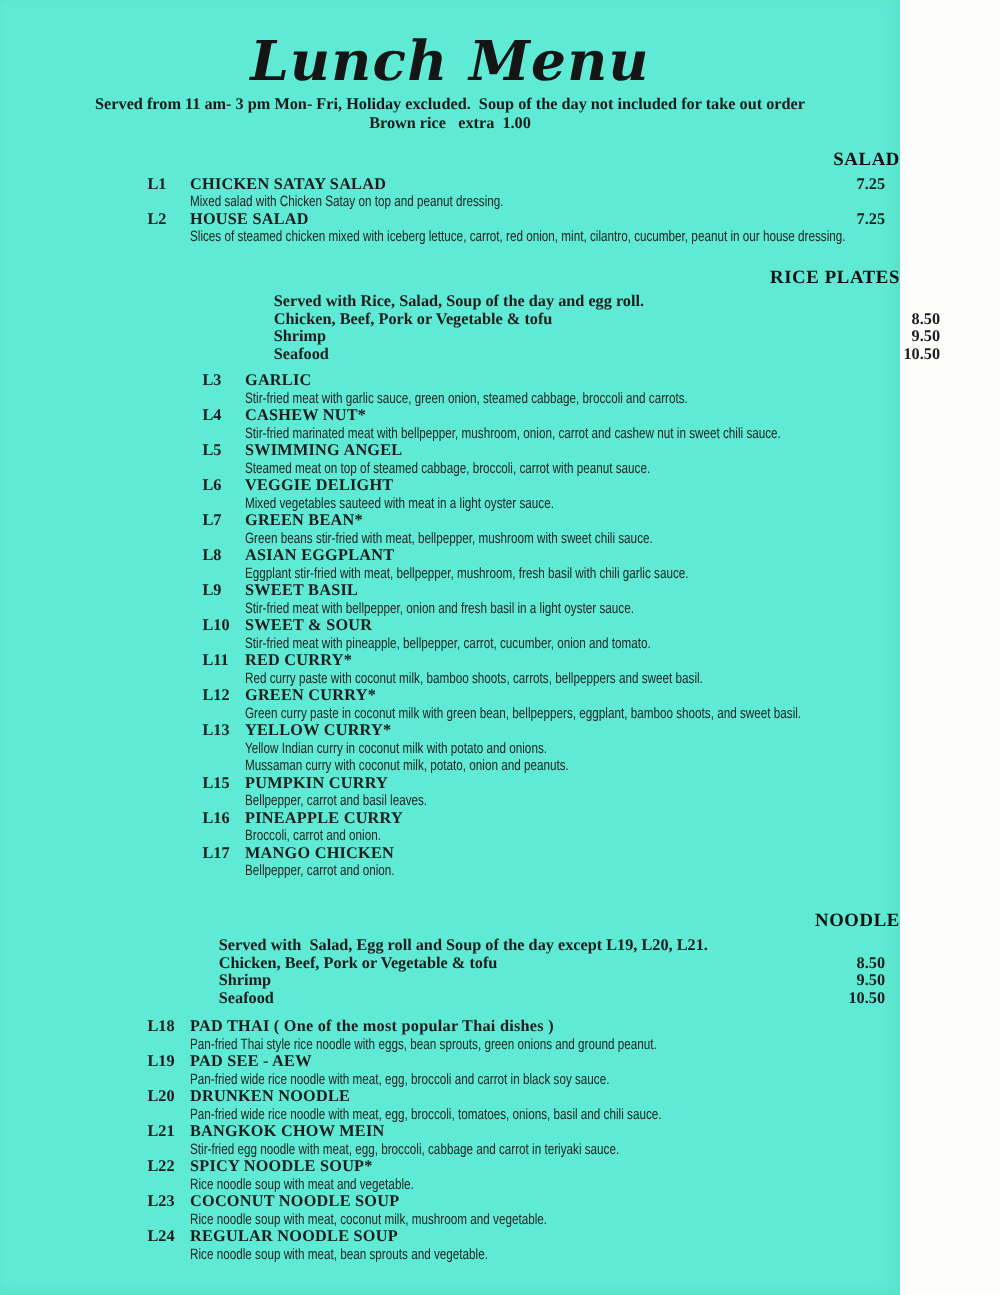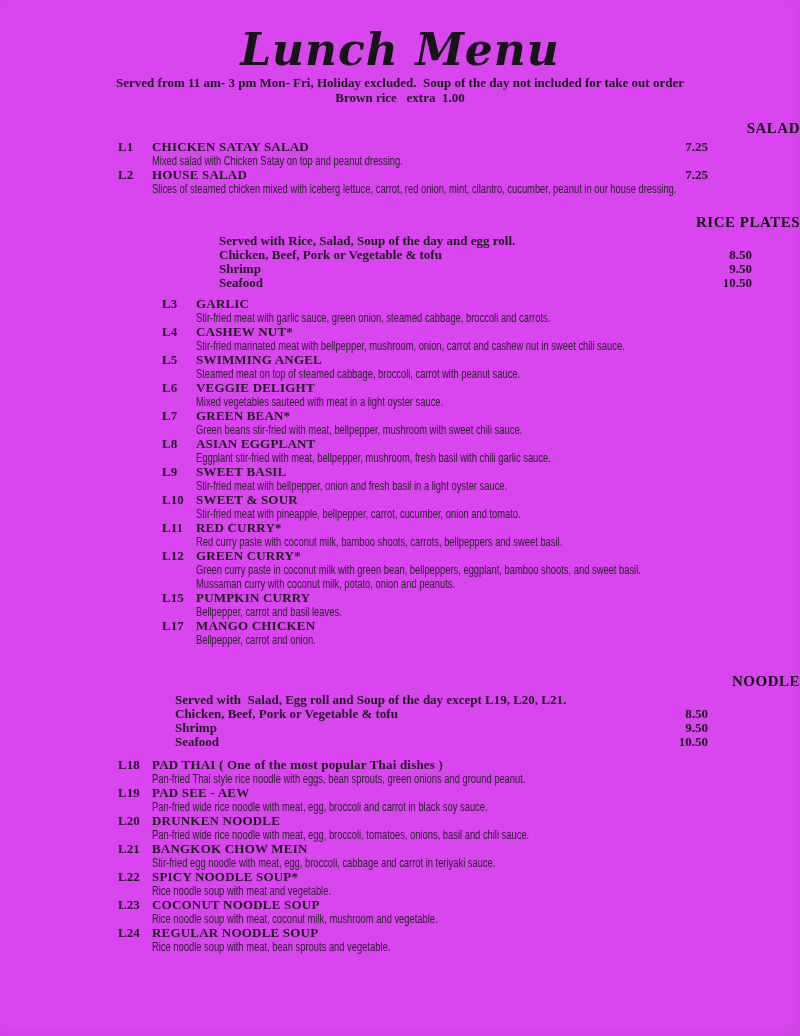--- a/index.html
+++ b/index.html
@@ -4,22 +4,22 @@
 <style>
   * { margin:0; padding:0; box-sizing:border-box; }
   html,body { width:800px; height:1036px; }
   body {
     background:#fdfdfc;
     color:#1c1c1c;
     font-family:"Liberation Serif", serif;
     overflow:hidden;
   }
   .page {
-    width:800px; height:1036px;
-    background:#d946ef;
+    width:720px; height:1036px;
+    background:#5eead4;
     box-shadow: inset -8px 0 14px rgba(0,0,0,0.025), inset 0 -6px 10px rgba(0,0,0,0.02);
   }
   .header { text-align:center; padding-top:24px; }
   .page-title {
     font-family:"DejaVu Serif", serif;
     font-style:italic;
     font-weight:700;
     font-size:44px;
     line-height:52px;
     letter-spacing:1px;
@@ -237,34 +237,50 @@
 
   <div class="item">
     <div class="item-top">
       <span class="item-code">L12</span>
       <span class="item-title">GREEN CURRY*</span>
       <span class="item-price"></span>
     </div>
     <div class="item-desc">Green curry paste in coconut milk with green bean, bellpeppers, eggplant, bamboo shoots, and sweet basil.</div>
   </div>
 
+  <div class="item">
+    <div class="item-top">
+      <span class="item-code">L13</span>
+      <span class="item-title">YELLOW CURRY*</span>
+      <span class="item-price"></span>
+    </div>
+    <div class="item-desc">Yellow Indian curry in coconut milk with potato and onions.</div>
+  </div>
 
   <div class="item">
     <div class="item-desc">Mussaman curry with coconut milk, potato, onion and peanuts.</div>
   </div>
 
   <div class="item">
     <div class="item-top">
       <span class="item-code">L15</span>
       <span class="item-title">PUMPKIN CURRY</span>
       <span class="item-price"></span>
     </div>
     <div class="item-desc">Bellpepper, carrot and basil leaves.</div>
   </div>
 
+  <div class="item">
+    <div class="item-top">
+      <span class="item-code">L16</span>
+      <span class="item-title">PINEAPPLE CURRY</span>
+      <span class="item-price"></span>
+    </div>
+    <div class="item-desc">Broccoli, carrot and onion.</div>
+  </div>
 
   <div class="item">
     <div class="item-top">
       <span class="item-code">L17</span>
       <span class="item-title">MANGO CHICKEN</span>
       <span class="item-price"></span>
     </div>
     <div class="item-desc">Bellpepper, carrot and onion.</div>
   </div>
 </div>

